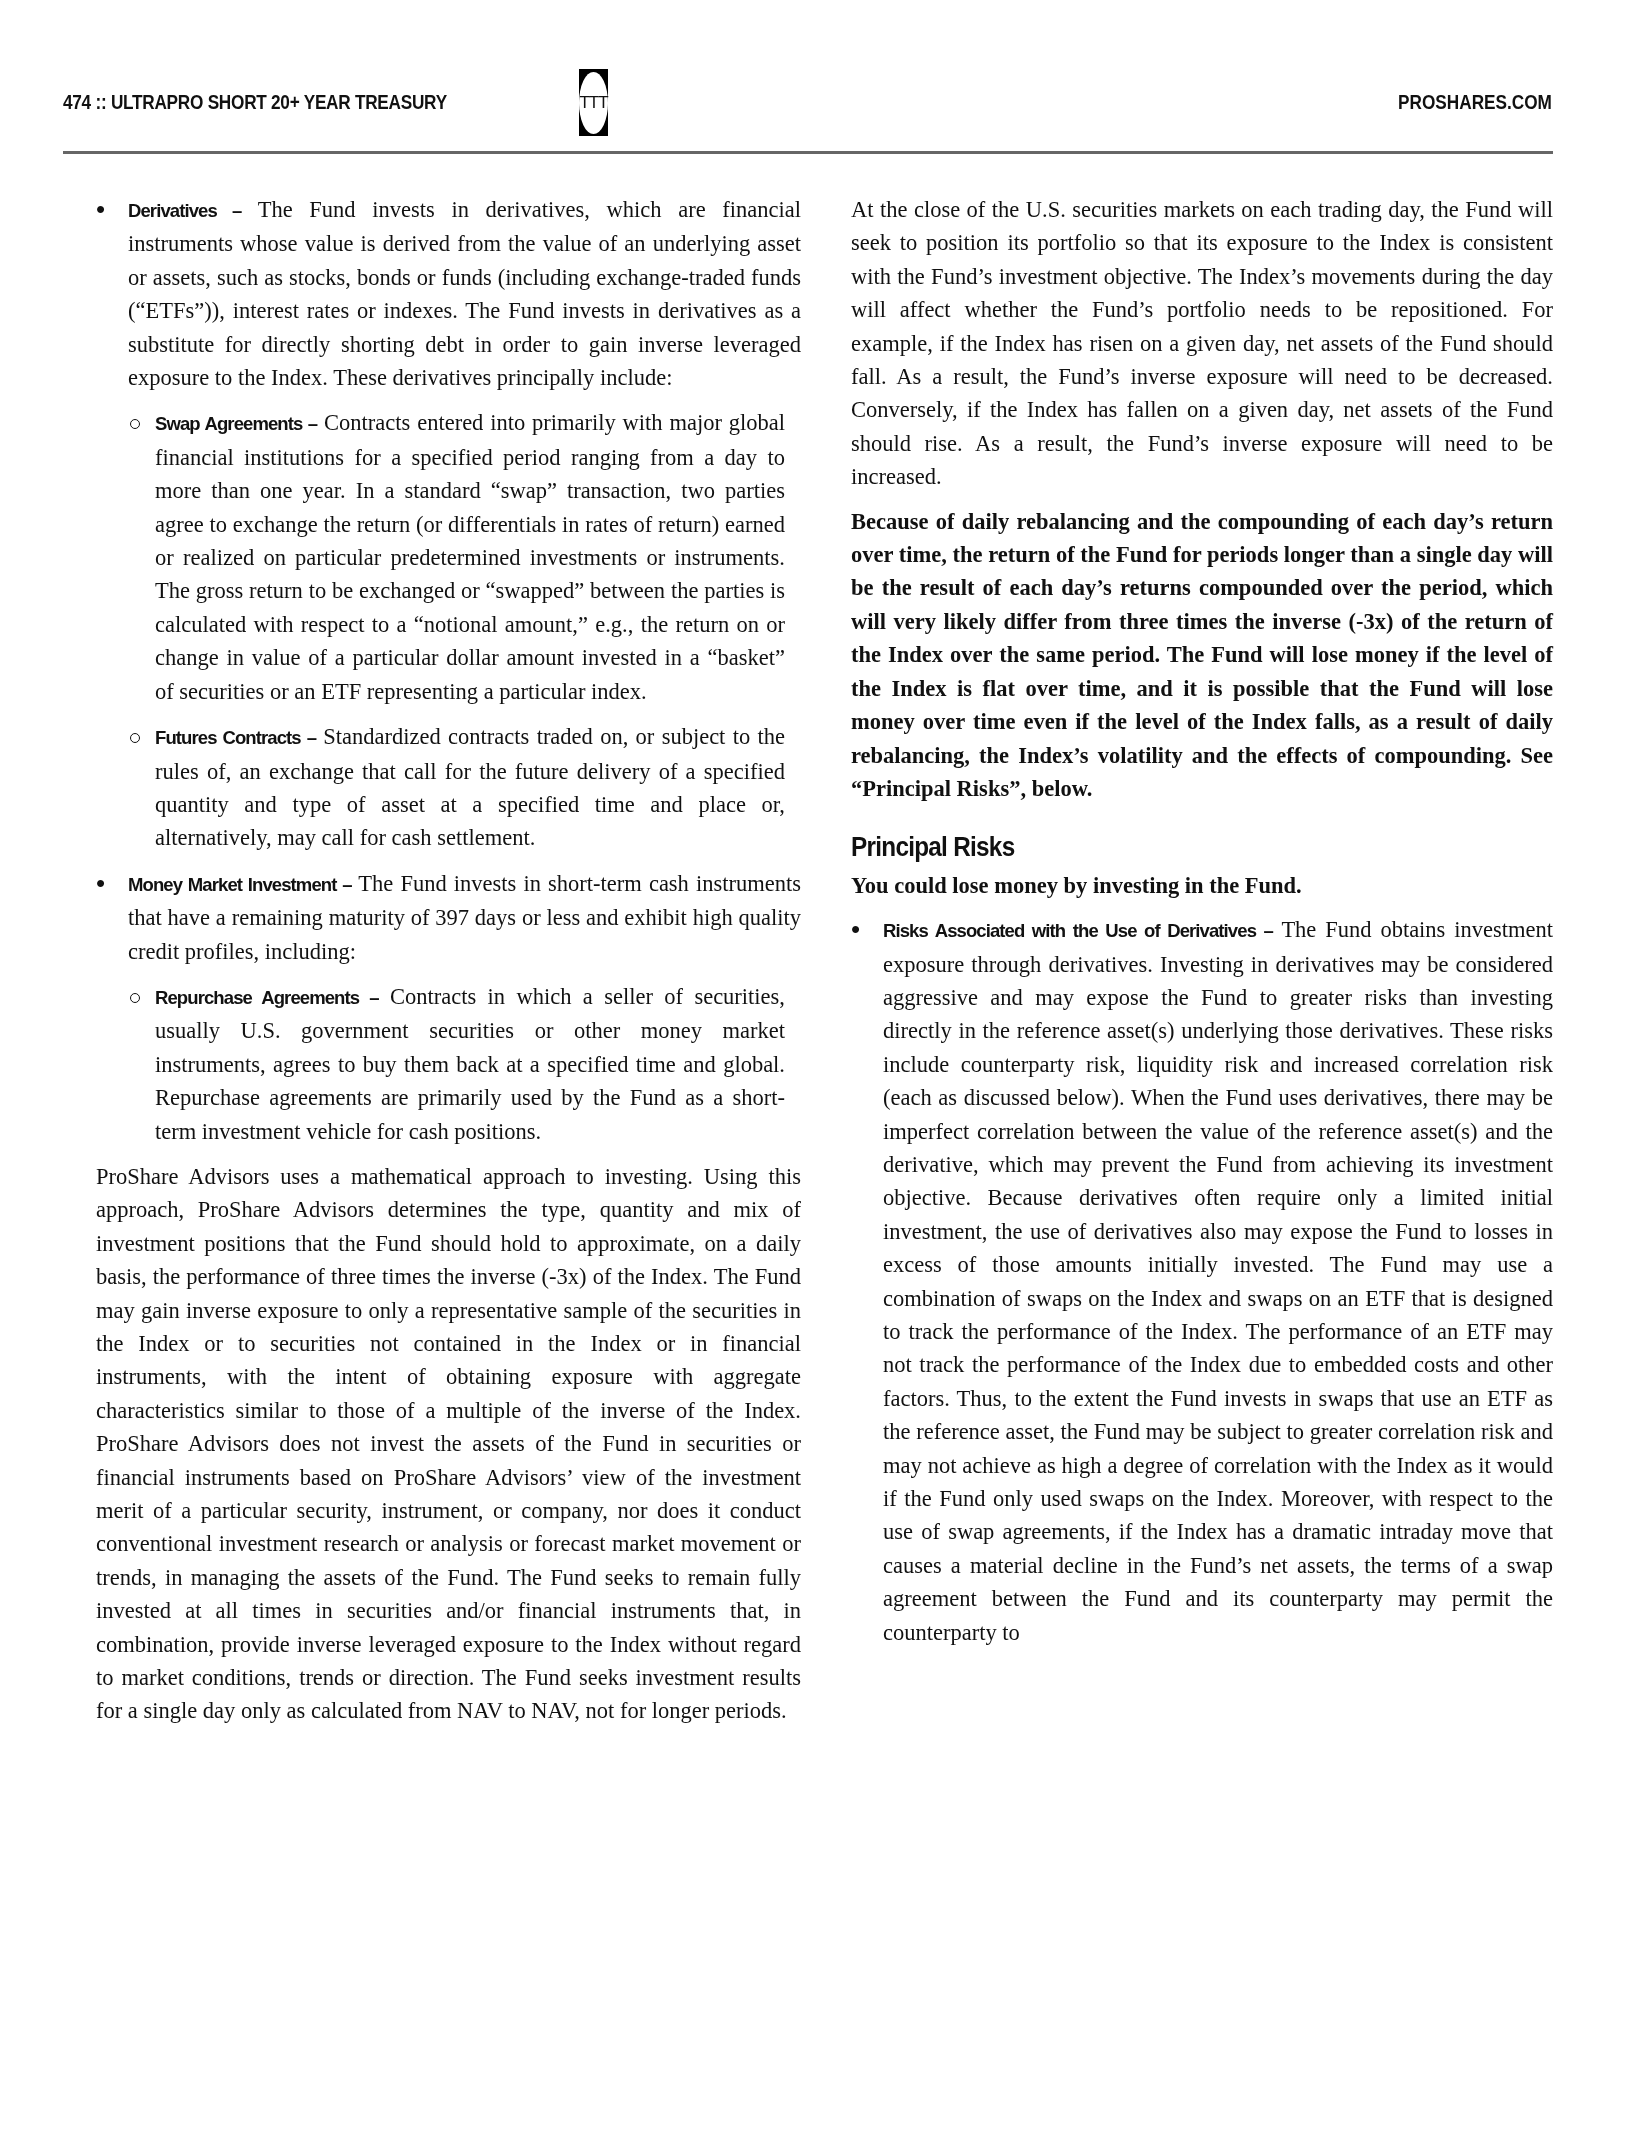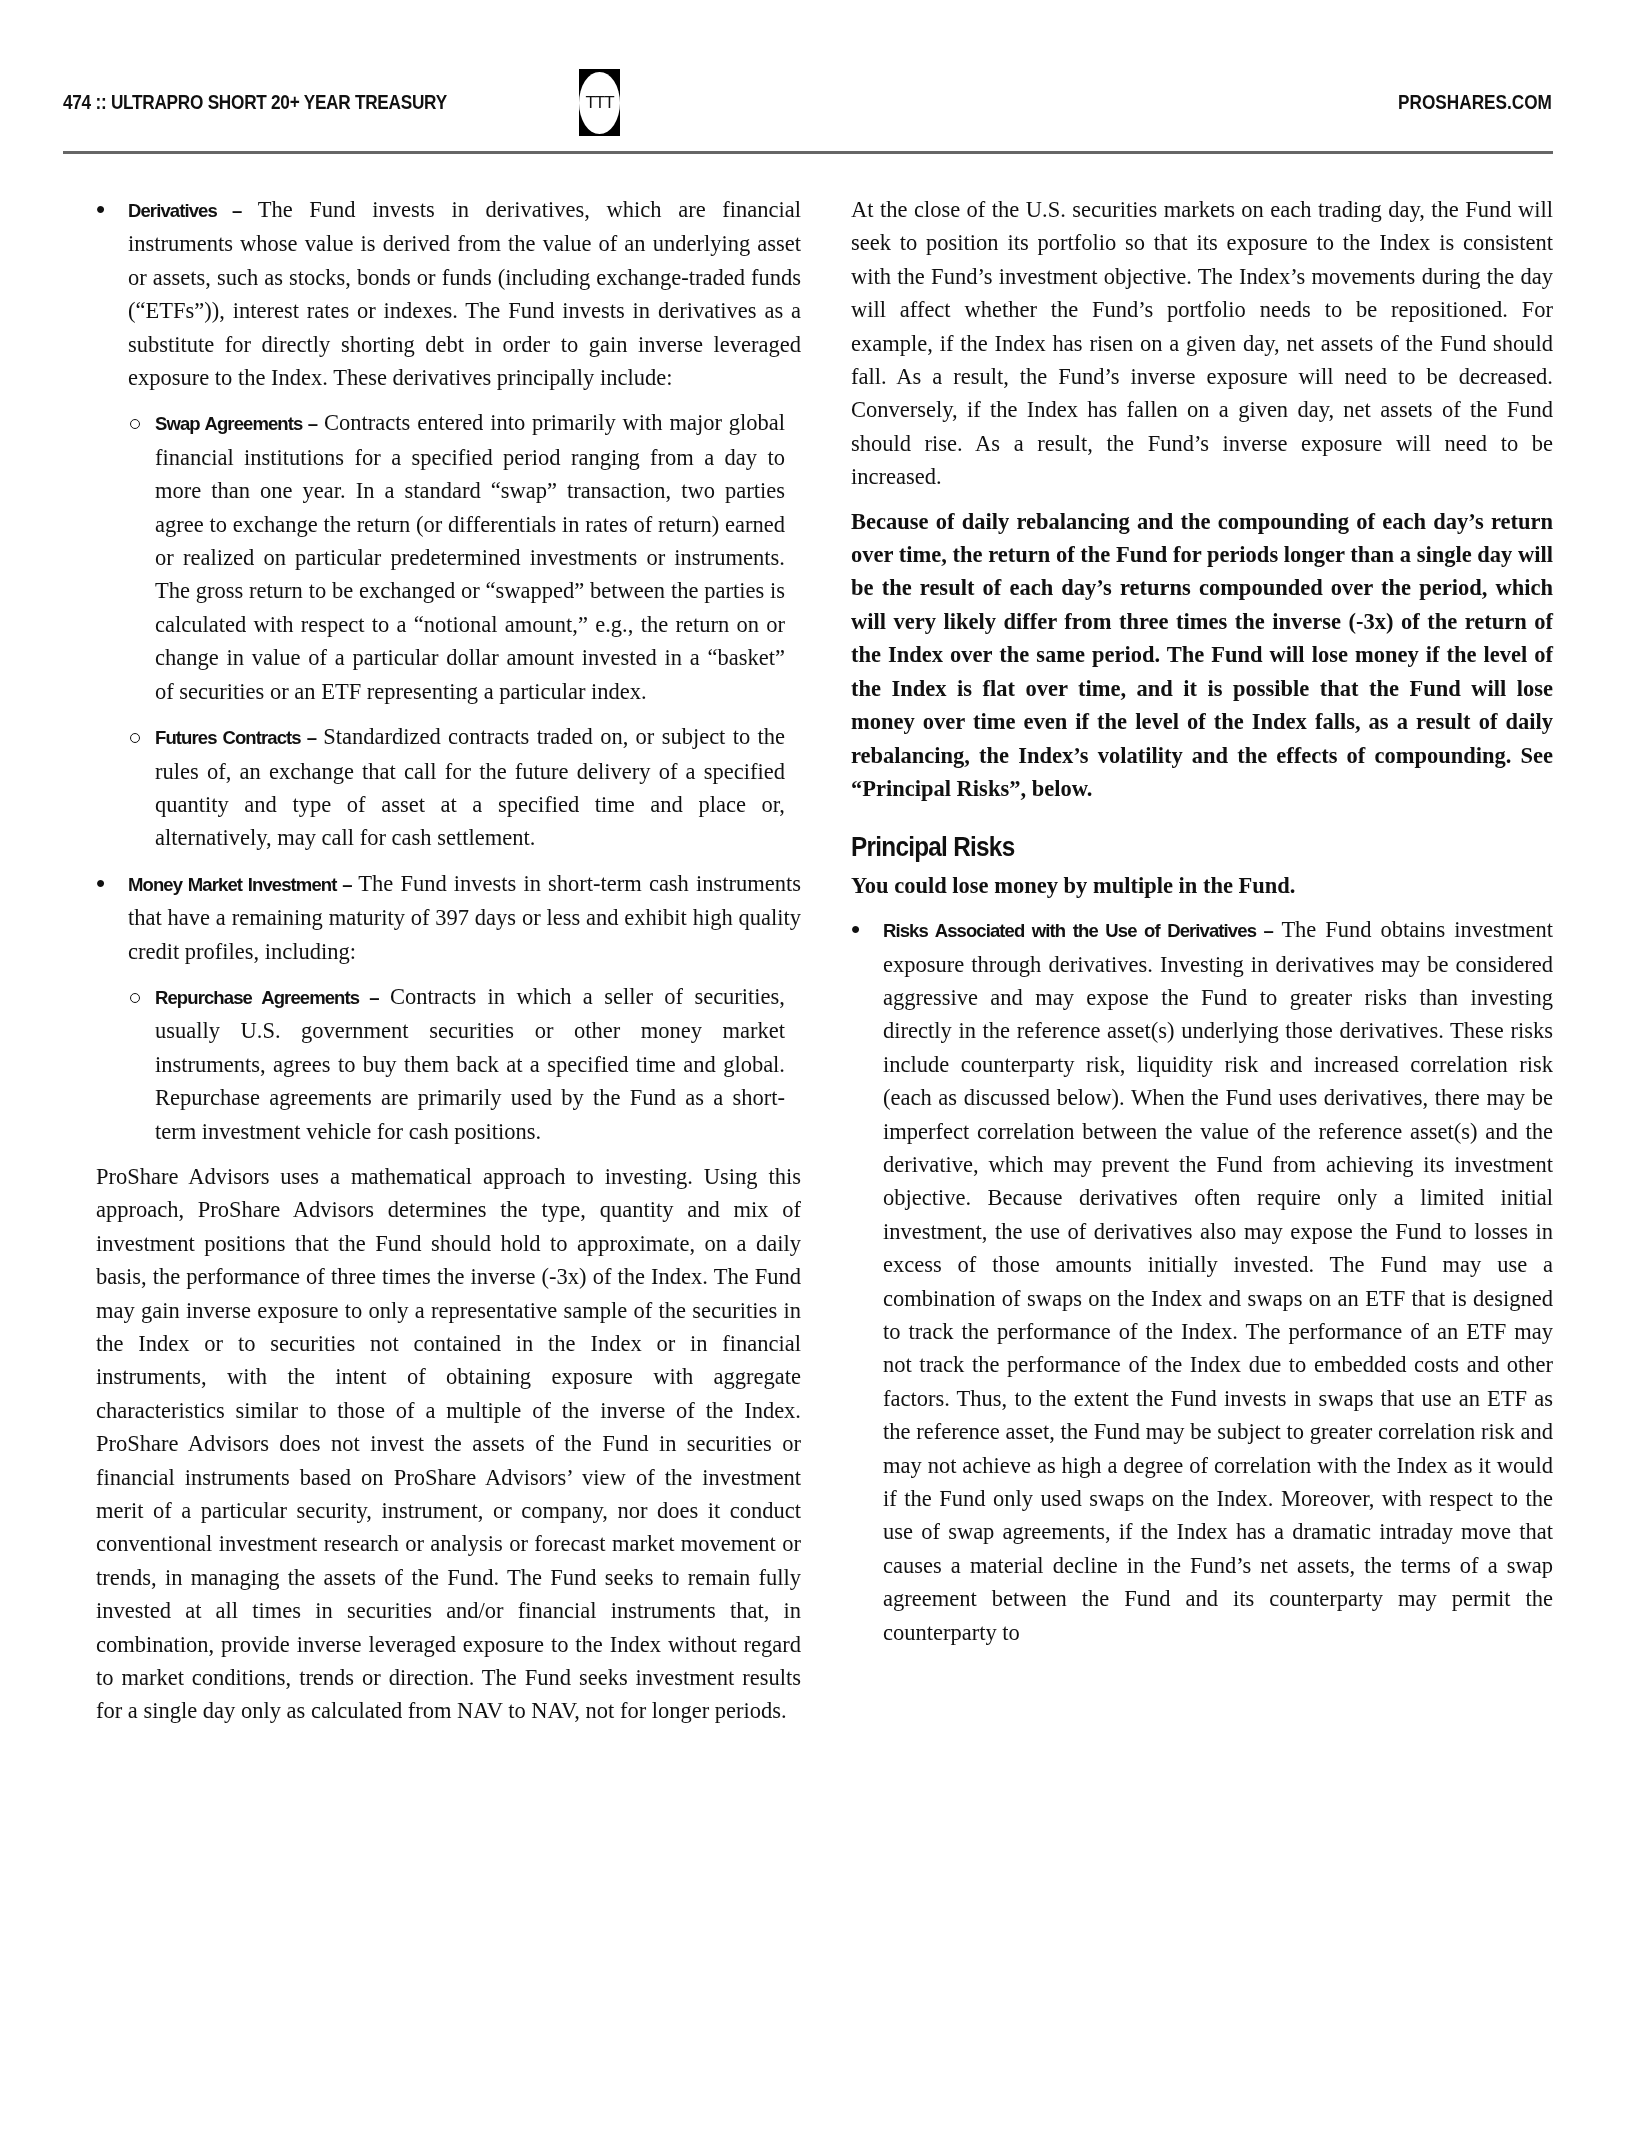--- a/index.html
+++ b/index.html
@@ -1,19 +1,19 @@
 <!DOCTYPE html>
 <html><head>
 <meta charset="utf-8">
 <style>
   html, body { margin:0; padding:0; background:#ffffff; }
   body { width:1650px; height:2150px; position:relative; overflow:hidden; color:#111; }
   .header { position:absolute; left:0; top:0; width:1650px; height:160px; }
   .hdr-title { position:absolute; left:63px; top:91px; font-family:"Liberation Sans", sans-serif; font-weight:bold; font-size:20px; letter-spacing:-0.3px; transform:scaleX(0.86); transform-origin:left center; white-space:nowrap; }
-  .hdr-logo { position:absolute; left:579px; top:69px; width:41px; height:67px; background:#000; display:flex; align-items:center; justify-content:center; }
+  .hdr-logo { position:absolute; left:579px; top:69px; width:29px; height:67px; background:#000; display:flex; align-items:center; justify-content:center; }
   .hdr-logo .oval { width:42px; height:62px; border-radius:50%; background:#fff; display:flex; align-items:center; justify-content:center; font-family:"Liberation Sans", sans-serif; font-size:17px; letter-spacing:-1px; }
   .hdr-site { position:absolute; right:98px; top:91px; font-family:"Liberation Sans", sans-serif; font-weight:bold; font-size:20px; transform:scaleX(0.86); transform-origin:right center; white-space:nowrap; }
   .hdr-rule { position:absolute; left:63px; top:151px; width:1490px; height:3px; background:#666; }
 
   .col { position:absolute; top:193px; font-family:"Liberation Serif", serif; font-size:22.5px; line-height:33.4px; text-align:justify; hyphens:manual; }
   .col-left { left:96px; width:705px; }
   .col-right { left:851px; width:702px; }
   .col p { margin:0 0 11px 0; }
   .lbl { font-family:"Liberation Sans", sans-serif; font-weight:bold; font-size:18.5px; letter-spacing:-0.9px; }
   ul.b1 { list-style:none; margin:0; padding:0; }
@@ -60,19 +60,19 @@
       </ul>
     </li>
   </ul>
   <p>ProShare Advisors uses a mathematical approach to investing. Using this approach, ProShare Advisors determines the type, quantity and mix of investment positions that the Fund should hold to approximate, on a daily basis, the performance of three times the inverse (-3x) of the Index. The Fund may gain inverse exposure to only a representative sample of the securities in the Index or to securities not contained in the Index or in financial instruments, with the intent of obtaining exposure with aggregate characteristics similar to those of a multiple of the inverse of the Index. ProShare Advisors does not invest the assets of the Fund in securities or financial instruments based on ProShare Advisors’ view of the investment merit of a particular security, instrument, or company, nor does it conduct conventional investment research or analysis or forecast market movement or trends, in managing the assets of the Fund. The Fund seeks to remain fully invested at all times in securities and/or financial instruments that, in combina­tion, provide inverse leveraged exposure to the Index without regard to market conditions, trends or direction. The Fund seeks investment results for a single day only as calculated from NAV to NAV, not for longer periods.</p>
 </div>
 
 <div class="col col-right">
   <p>At the close of the U.S. securities markets on each trading day, the Fund will seek to position its portfolio so that its exposure to the Index is consistent with the Fund’s investment objective. The Index’s movements during the day will affect whether the Fund’s portfolio needs to be repositioned. For example, if the Index has risen on a given day, net assets of the Fund should fall. As a result, the Fund’s inverse exposure will need to be decreased. Conversely, if the Index has fallen on a given day, net assets of the Fund should rise. As a result, the Fund’s inverse exposure will need to be increased.</p>
   <p class="bold-para">Because of daily rebalancing and the compounding of each day’s return over time, the return of the Fund for periods longer than a single day will be the result of each day’s returns compounded over the period, which will very likely differ from three times the inverse (-3x) of the return of the Index over the same period. The Fund will lose money if the level of the Index is flat over time, and it is possible that the Fund will lose money over time even if the level of the Index falls, as a result of daily rebalancing, the Index’s volatility and the effects of compounding. See “Principal Risks”, below.</p>
   <div class="section-heading">Principal Risks</div>
-  <p class="sub-heading">You could lose money by multiple in the Fund.</p>
+  <p class="sub-heading">You could lose money by investing in the Fund.</p>
   <ul class="b1">
     <li>
       <span class="lbl">Risks Associated with the Use of Derivatives –</span><span> The Fund obtains investment exposure through derivatives. Investing in derivatives may be considered aggressive and may expose the Fund to greater risks than investing directly in the reference asset(s) underlying those derivatives. These risks include counterparty risk, liquidity risk and increased correlation risk (each as discussed below). When the Fund uses derivatives, there may be imperfect correlation between the value of the reference asset(s) and the derivative, which may prevent the Fund from achieving its investment objective. Because derivatives often require only a limited initial investment, the use of derivatives also may expose the Fund to losses in excess of those amounts initially invested. The Fund may use a combination of swaps on the Index and swaps on an ETF that is designed to track the performance of the Index. The perform­ance of an ETF may not track the performance of the Index due to embedded costs and other factors. Thus, to the extent the Fund invests in swaps that use an ETF as the reference asset, the Fund may be subject to greater correlation risk and may not achieve as high a degree of correlation with the Index as it would if the Fund only used swaps on the Index. Moreover, with respect to the use of swap agreements, if the Index has a dra­matic intraday move that causes a material decline in the Fund’s net assets, the terms of a swap agreement between the Fund and its counterparty may permit the counterparty to</span>
     </li>
   </ul>
 </div>
 
 </body></html>

